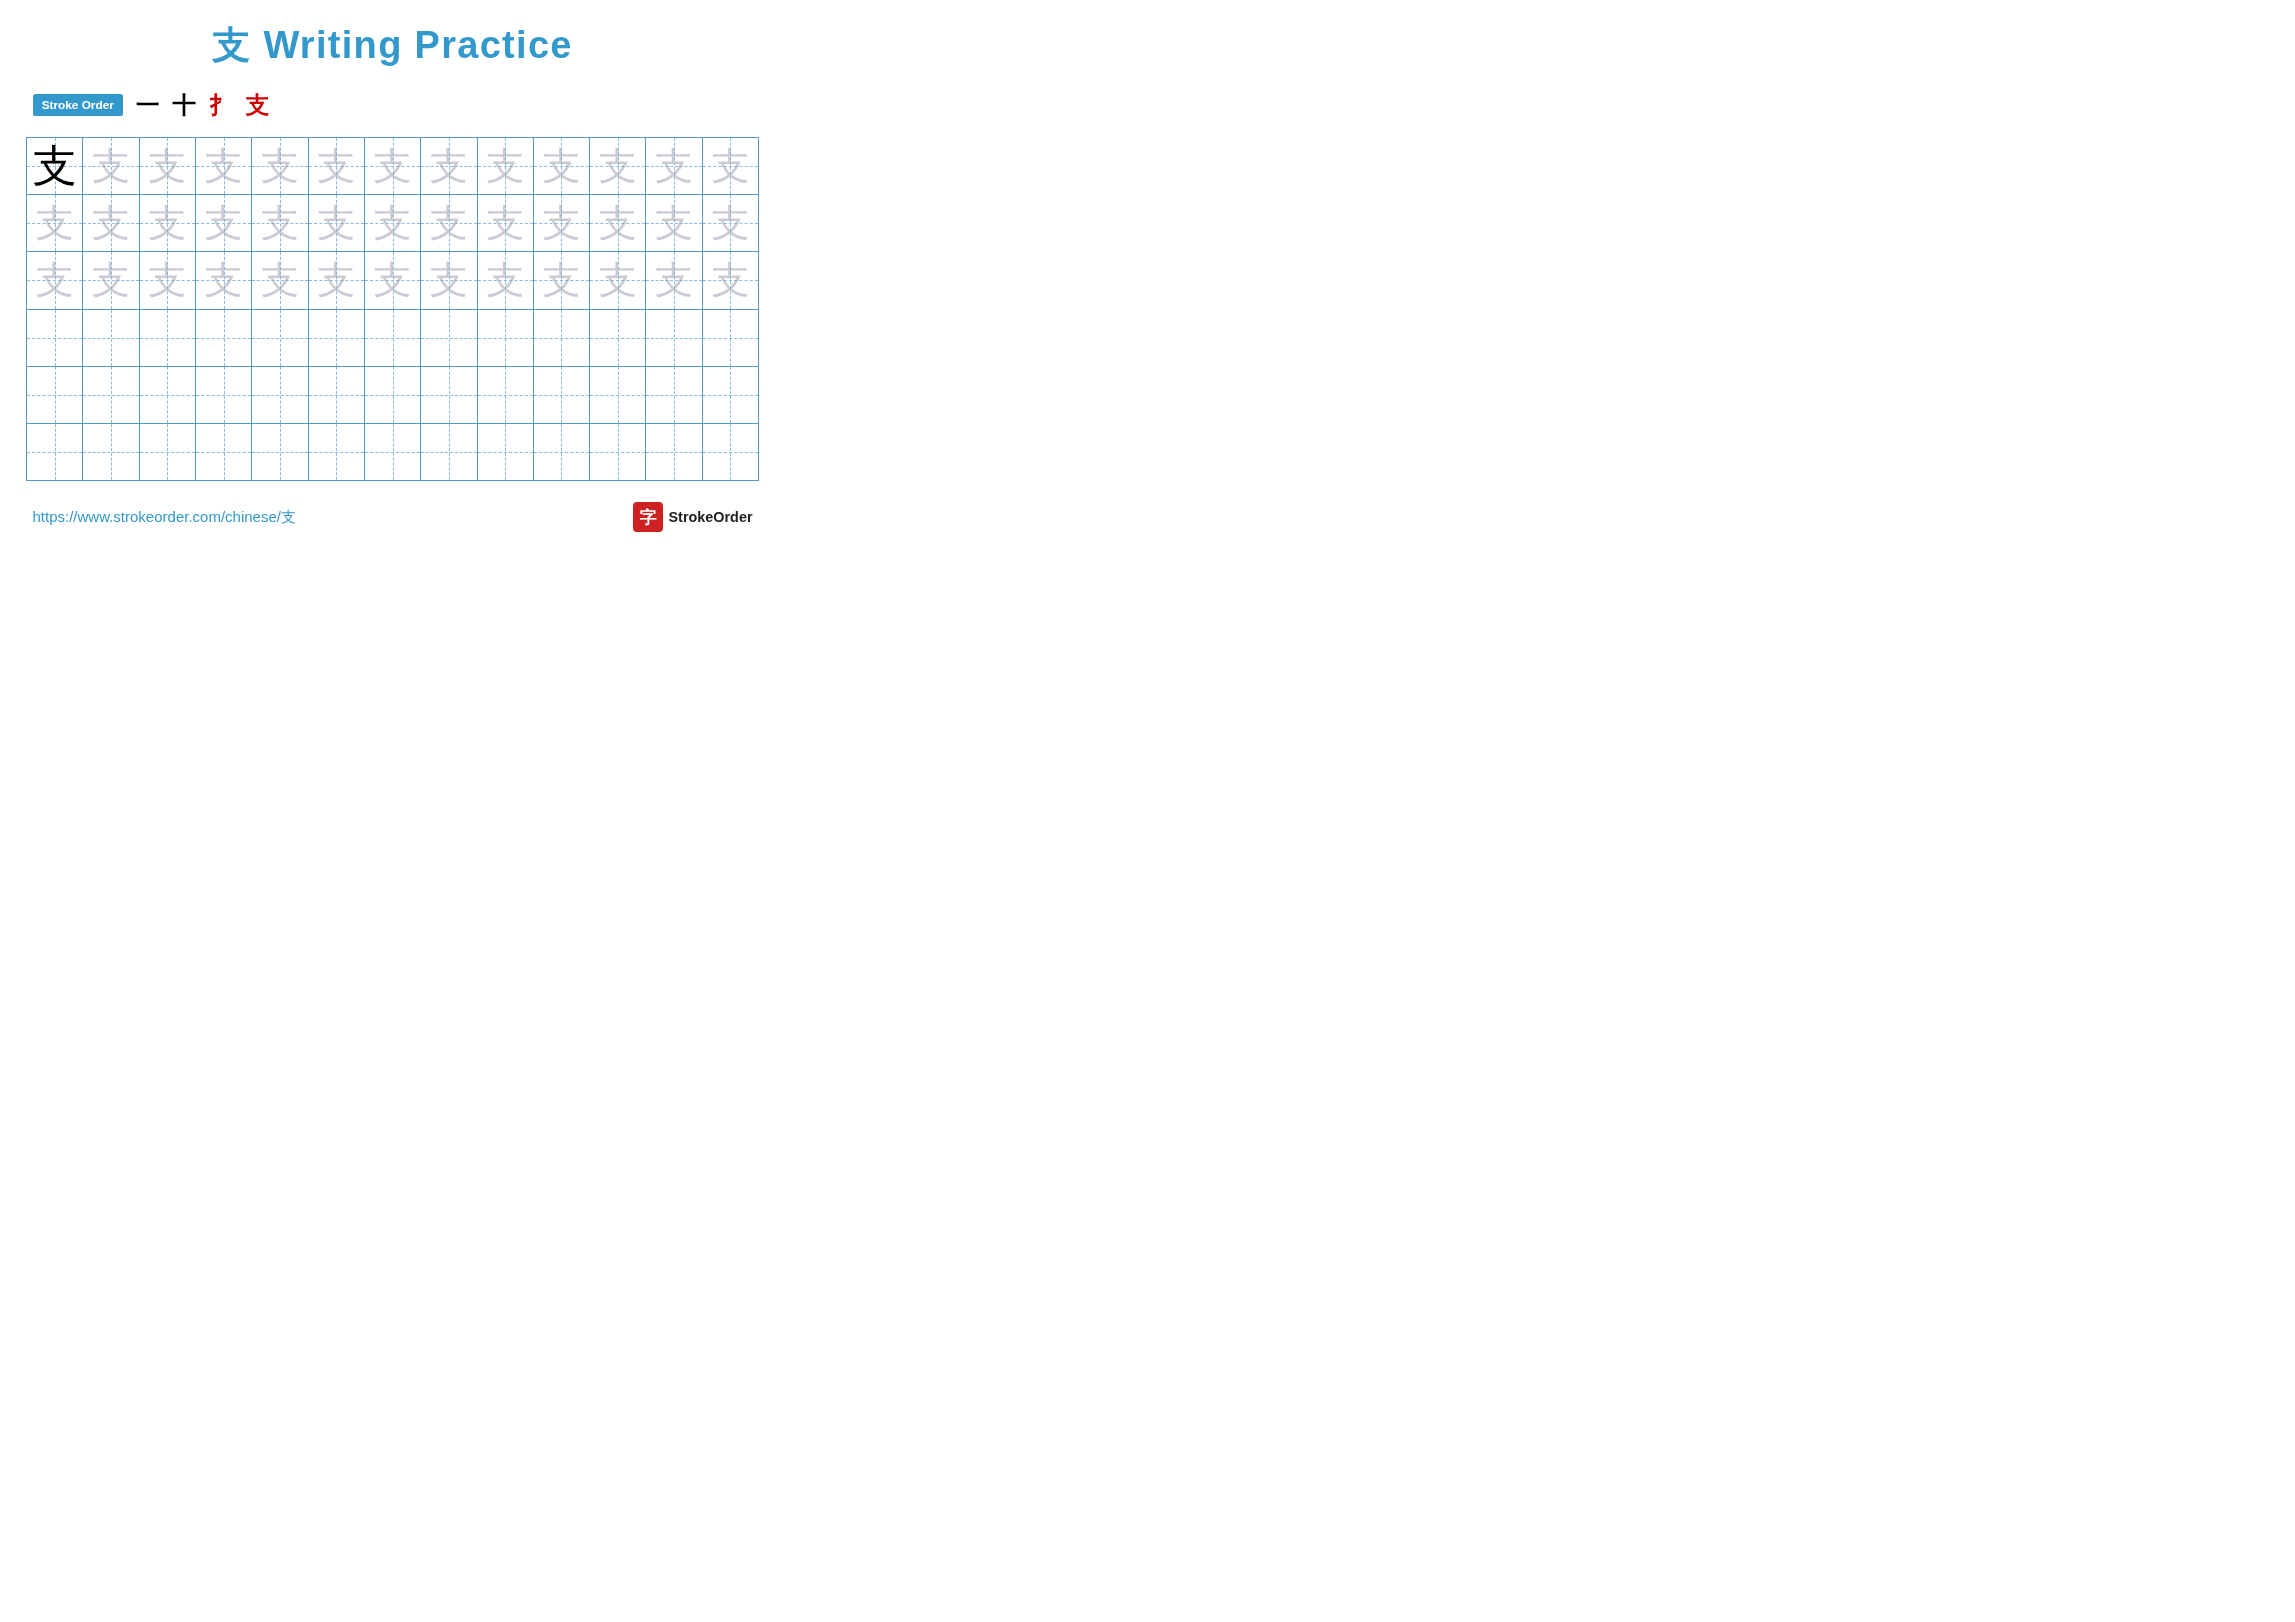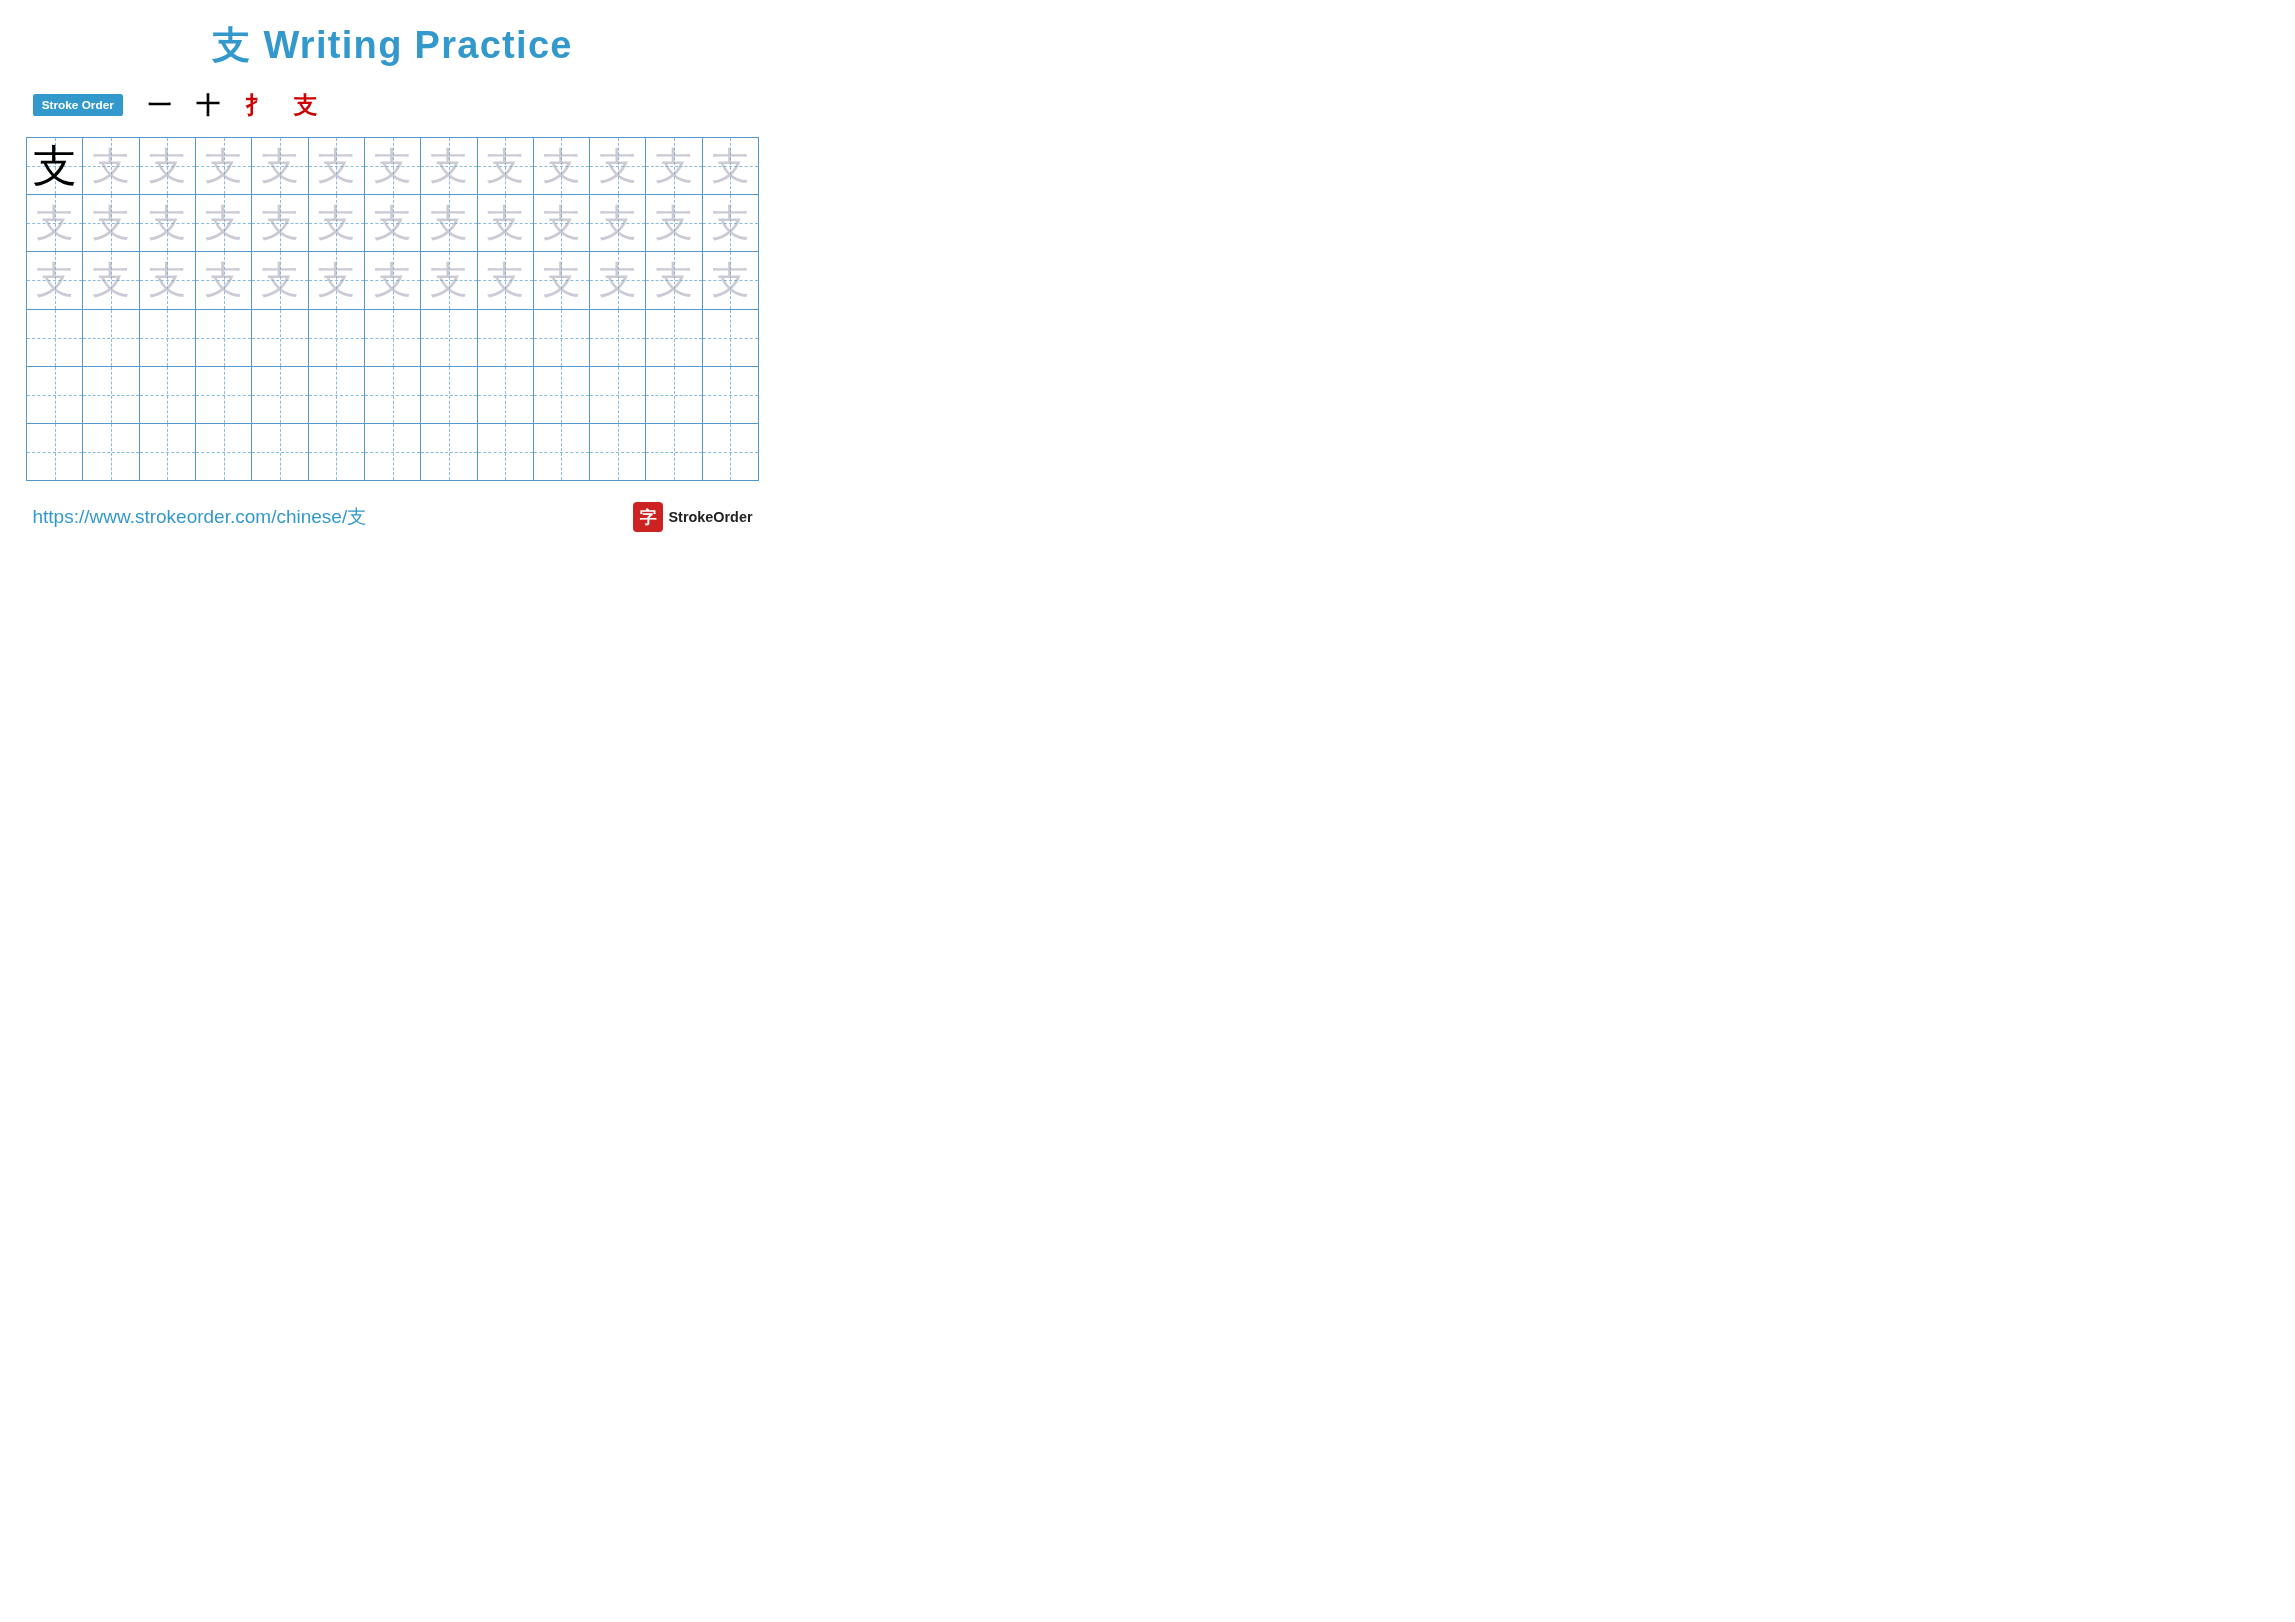--- a/index.html
+++ b/index.html
@@ -19,21 +19,21 @@
       font-weight: bold;
       color: #3399cc;
       margin-bottom: 18.3px;
       letter-spacing: 1.3px;
     }
 
     
     .stroke-order-row {
       display: flex;
       align-items: center;
-      gap: 25px;
+      gap: 13px;
       margin-bottom: 15.7px;
       padding-left: 6.5px;
     }
 
     .stroke-order-badge {
       background: #3399cc;
       color: white;
       font-size: 11.8px;
       font-weight: bold;
       padding: 3.9px 9.2px;
@@ -121,21 +121,21 @@
     .footer {
       display: flex;
       justify-content: space-between;
       align-items: center;
       margin-top: 21px;
       padding: 0 6.5px;
     }
 
     .footer-url {
       color: #3399cc;
-      font-size: 19px;
+      font-size: 15px;
       text-decoration: none;
     }
 
     .footer-brand {
       display: flex;
       align-items: center;
       gap: 5.2px;
       font-size: 14.4px;
       font-weight: bold;
       color: #222;

